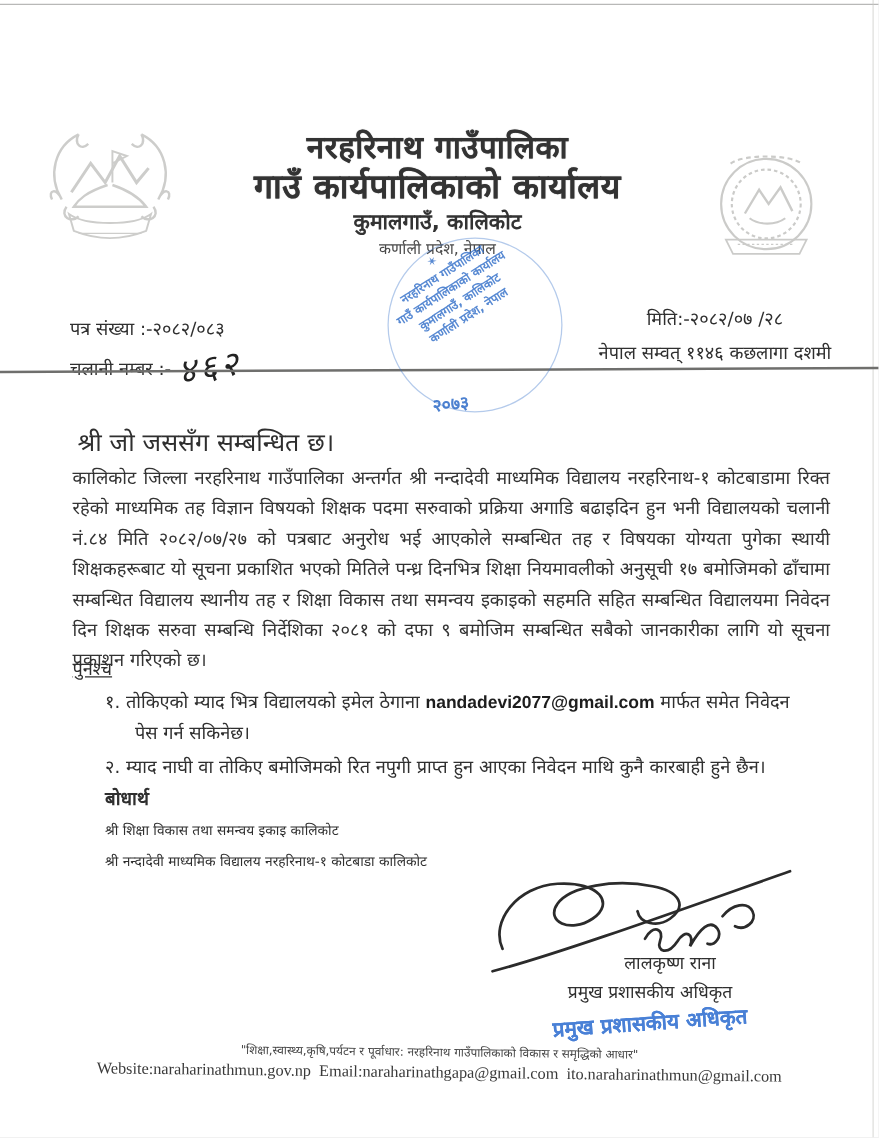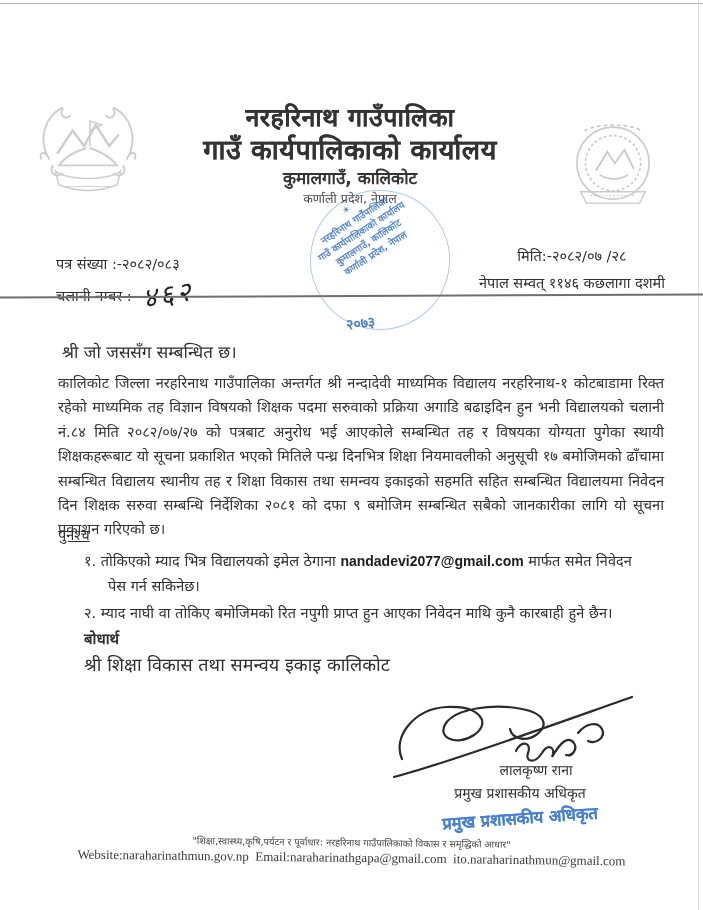--- a/index.html
+++ b/index.html
@@ -42,34 +42,34 @@
   .meta-left{position:absolute;left:56px;top:251px;font-size:14.5px;line-height:27px;}
   .handwritten{
     display:inline-block;font-size:27px;font-weight:400;font-style:italic;
     transform:rotate(-9deg) translateY(3px);letter-spacing:3px;color:#222;
   }
   .meta-right{position:absolute;right:38px;top:243px;font-size:14.5px;line-height:27px;text-align:center;}
 
   .rule{position:absolute;left:0;top:295px;width:703px;height:2px;background:#6f6f6d;transform:rotate(-.25deg);}
 
   .subject{position:absolute;left:0;top:307px;width:703px;text-align:center;font-size:14px;}
-  .salutation{position:absolute;left:62px;top:340px;font-size:17px;text-align:right;}
+  .salutation{position:absolute;left:62px;top:340px;font-size:20px;text-align:right;}
 
   .body-par{
     position:absolute;left:58px;top:371px;width:606px;
     font-size:14.6px;line-height:24.4px;text-align:justify;color:#333;
   }
 
   .ps-head{position:absolute;left:58px;top:524px;font-size:14.5px;font-weight:400;text-decoration:underline;}
   .ps-list{position:absolute;left:84px;top:549px;width:566px;font-size:14.5px;line-height:24.5px;}
   .ps-item{padding-left:24px;text-indent:-24px;margin-bottom:3px;}
   .email{font-family:"Liberation Sans",sans-serif;font-weight:700;font-size:14px;color:#1d1d1d;}
 
   .cc-head{position:absolute;left:84px;top:628px;font-size:15px;font-weight:600;}
-  .cc-list{position:absolute;left:84px;top:652px;font-size:18px;line-height:25px;}
+  .cc-list{position:absolute;left:84px;top:652px;font-size:11px;line-height:25px;}
 
   
   .sig-svg{position:absolute;left:388px;top:693px;width:250px;height:92px;}
   .sig-name{position:absolute;left:441px;top:760px;width:190px;text-align:center;font-size:14px;}
   .sig-title{position:absolute;left:412px;top:783px;width:216px;text-align:center;font-size:14px;}
   .sig-stamp-title{
     position:absolute;left:406px;top:806px;width:228px;text-align:center;
     font-size:16.5px;font-weight:700;color:#2a6bd0;opacity:.85;
     transform:rotate(-4deg);text-shadow:0 0 .5px #2a6bd0;
   }
@@ -147,20 +147,21 @@
 
   <div class="ps-head">पुनश्च</div>
   <div class="ps-list">
     <div class="ps-item"><span>१.</span> <span>तोकिएको म्याद भित्र विद्यालयको इमेल ठेगाना </span><span class="email">nandadevi2077@gmail.com</span><span> मार्फत समेत निवेदन पेस गर्न सकिनेछ।</span></div>
     <div class="ps-item"><span>२.</span> <span>म्याद नाघी वा तोकिए बमोजिमको रित नपुगी प्राप्त हुन आएका निवेदन माथि कुनै कारबाही हुने छैन।</span></div>
   </div>
 
   <div class="cc-head">बोधार्थ</div>
   <div class="cc-list">
     <div>श्री शिक्षा विकास तथा समन्वय इकाइ कालिकोट</div>
+    <div>श्री नन्दादेवी माध्यमिक विद्यालय नरहरिनाथ-१ कोटबाडा कालिकोट</div>
   </div>
 
   <svg class="sig-svg" viewBox="0 0 250 92">
     <g fill="none" stroke="#2b2b2b" stroke-width="2.2" stroke-linecap="round">
       <path d="M14,66 C4,44 26,16 58,14 C92,12 104,30 86,42 C68,54 48,44 58,30 C68,16 104,10 134,16 C156,20 162,32 148,42 C138,49 124,46 122,36"></path>
       <path d="M6,84 C60,70 170,30 244,4"></path>
       <path d="M128,58 C134,46 144,50 140,60 C137,68 146,72 154,60 C160,50 168,54 164,64 C172,50 180,42 186,50 C190,56 184,64 178,62"></path>
       <path d="M190,40 C198,30 210,28 214,36 C218,44 208,52 200,48"></path>
     </g>
   </svg>

